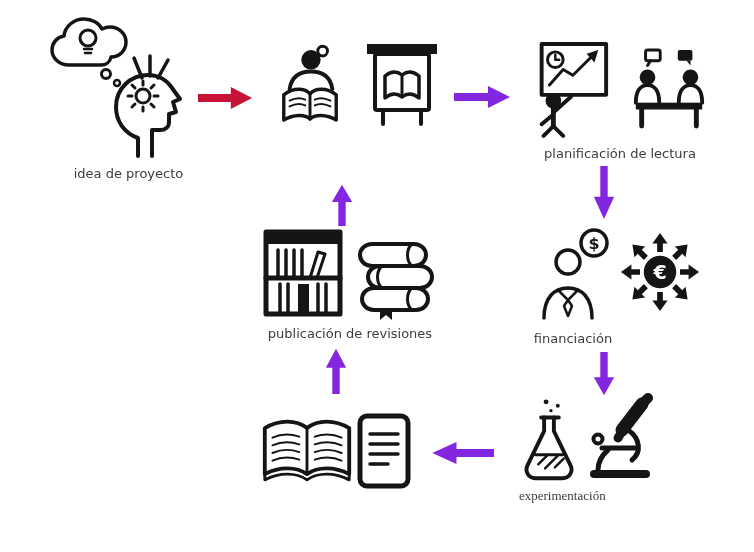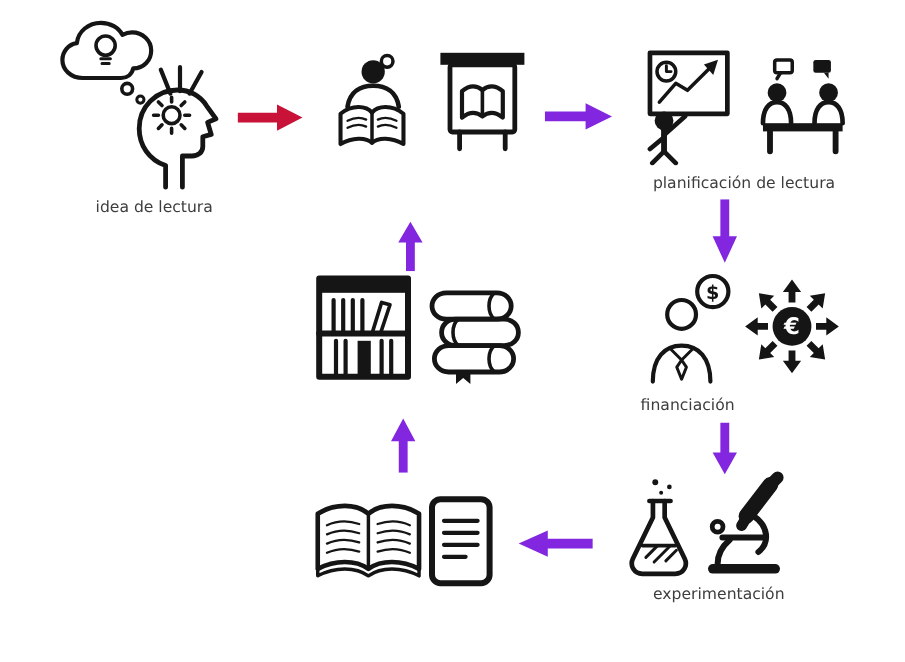--- a/index.html
+++ b/index.html
@@ -1,20 +1,20 @@
 <!DOCTYPE html>
 <html style="--icon: #151515; --text: #3d3d3d; --arrow_red: #c81238; --arrow_purple: #8226df;"><head>
 <meta charset="utf-8">
 <style>
   html,body{margin:0;padding:0;background:#fff;}
   :root{--icon:#151515;--text:#3d3d3d;--arrow_red:#c81238;--arrow_purple:#8226df;}
   .canvas{position:relative;width:754px;height:552px;background:#fff;overflow:hidden;
           font-family:"DejaVu Sans","Liberation Sans",sans-serif;}
   .label{position:absolute;text-align:center;font-size:13px;color:var(--text);line-height:18px;}
-  .label.left{text-align:center;}
+  .label.left{text-align:left;font-family:Liberation Serif, serif;}
   .label span{display:block;}
   .icon{position:absolute;color:var(--icon);}
   .icon svg,.arrow svg{width:100%;height:100%;display:block;}
   .icon svg .s{stroke:currentColor;fill:none;stroke-linecap:round;stroke-linejoin:round;}
   .icon svg .f{fill:currentColor;stroke:none;}
   .icon svg text{fill:currentColor;stroke:none;font-family:"DejaVu Sans",sans-serif;}
   .icon svg text.inv{fill:#ffffff;}
   .arrow{position:absolute;color:var(--arrow_purple);}
   .arrow.red{color:var(--arrow_red);}
   .arrow polygon{fill:currentColor;}
@@ -35,21 +35,21 @@
   </div>
   <div class="icon" style="left:106px;top:52px;width:84px;height:108px">
     <svg viewBox="0 0 84 104">
       <path class="s" stroke-width="4" d="M32 102 V84 C18 79 10 67 10 53 C10 35 24 21 42 21 C52 21 61 26 66 34 L74 45 L67 48 L70 58 L63 60 V68 C63 73 59 76 54 76 H46 V102"></path>
       <path class="s" stroke-width="3.5" d="M36 24 L28 4 M44 22 L44 2 M52 24 L62 6"></path>
       <circle class="s" stroke-width="3" cx="37" cy="42" r="7"></circle>
       <path class="s" stroke-width="3" d="M37 31 V27 M37 53 V57 M26 42 H22 M48 42 H52 M29 34 L26 31 M45 34 L48 31 M29 50 L26 53 M45 50 L48 53"></path>
     </svg>
   </div>
   <div class="label" style="left:36px;top:165px;width:185px">
-    <span>idea de lectura</span>
+    <span>idea de proyecto</span>
   </div>
 
   <div class="arrow red" style="left:198px;top:85px;width:56px;height:26px">
     <svg viewBox="0 0 58 26" preserveAspectRatio="none">
         <polygon points="0,9 34,9 34,2 56,13 34,24 34,17 0,17"></polygon>
       </svg>
   </div>
 
   <div class="icon" style="left:276px;top:44px;width:68px;height:88px">
     <svg viewBox="0 0 70 90">
@@ -219,20 +219,23 @@
     <svg viewBox="0 0 92 84">
       <path class="s" stroke-width="4" d="M24 8 H66 C73 8 78 13 78 19 C78 25 73 30 66 30 H24 C17 30 12 25 12 19 C12 13 17 8 24 8 Z"></path>
       <path class="s" stroke-width="3" d="M64 8 C58 13 58 25 64 30"></path>
       <path class="s" stroke-width="4" d="M32 30 H72 C79 30 84 35 84 41 C84 47 79 52 72 52 H32 C25 52 20 47 20 41 C20 35 25 30 32 30 Z"></path>
       <path class="s" stroke-width="3" d="M34 30 C28 35 28 47 34 52"></path>
       <path class="s" stroke-width="4" d="M26 52 H68 C75 52 80 57 80 63 C80 69 75 74 68 74 H26 C19 74 14 69 14 63 C14 57 19 52 26 52 Z"></path>
       <path class="s" stroke-width="3" d="M64 52 C58 57 58 69 64 74"></path>
       <polygon class="f" points="32,73 44,73 44,84 38,79 32,84"></polygon>
     </svg>
   </div>
+  <div class="label" style="left:255px;top:325px;width:190px">
+    <span>publicación de revisiones</span>
+  </div>
 
   <div class="arrow" style="left:330px;top:184px;width:24px;height:42px">
     <svg viewBox="0 0 26 56" preserveAspectRatio="none">
         <polygon points="9,56 9,24 2,24 13,1 24,24 17,24 17,56"></polygon>
       </svg>
   </div>
 
 </div>
 
 </body></html>

